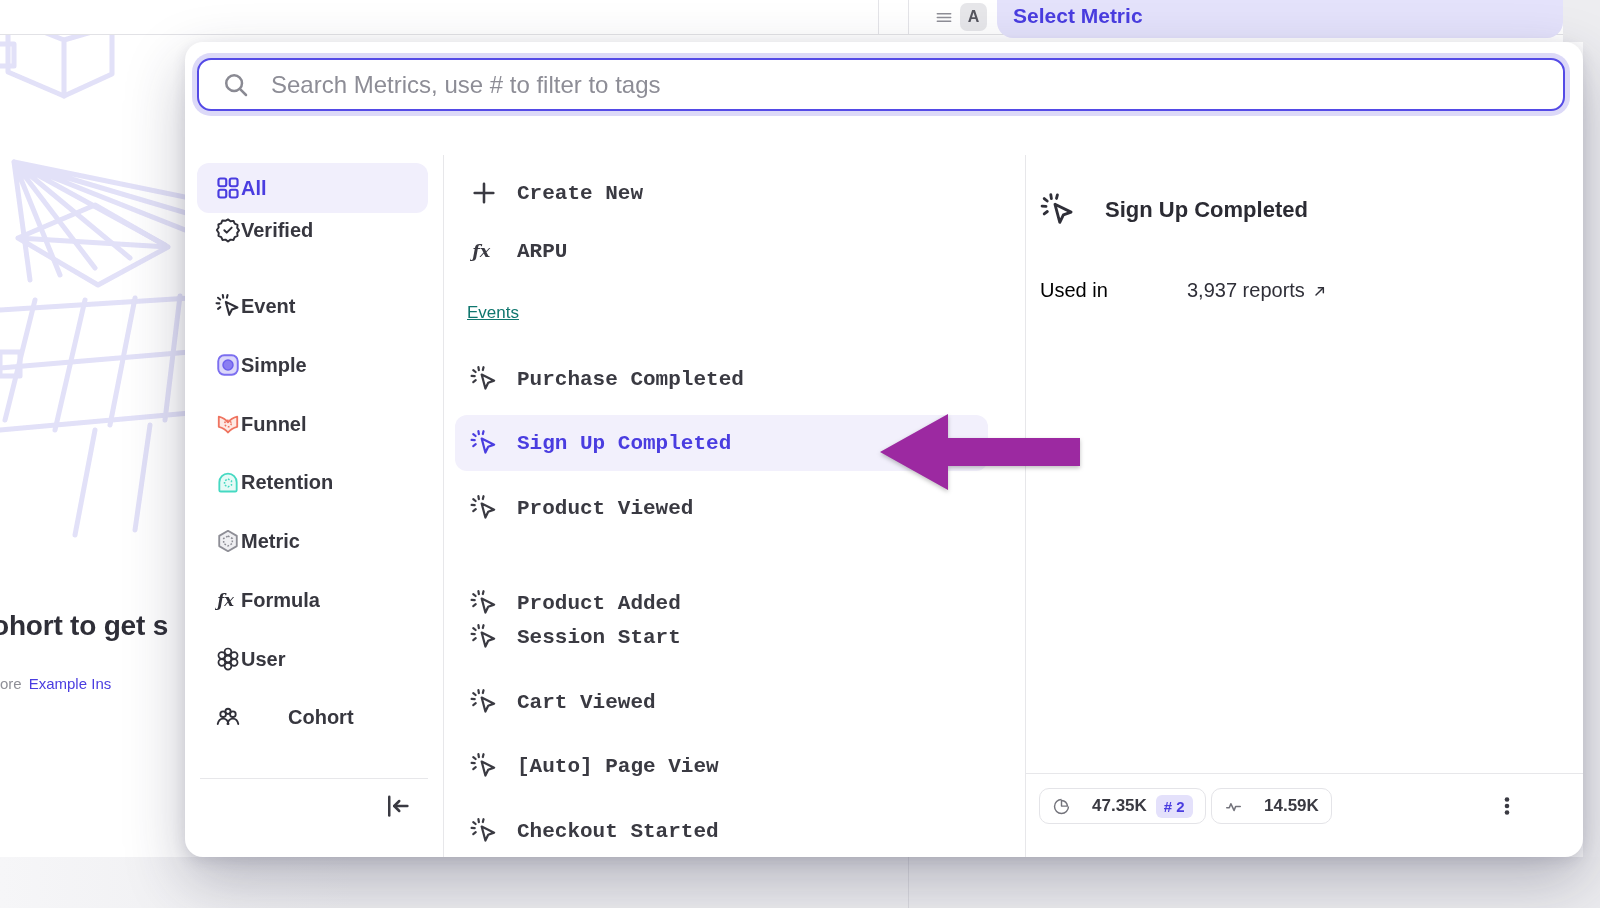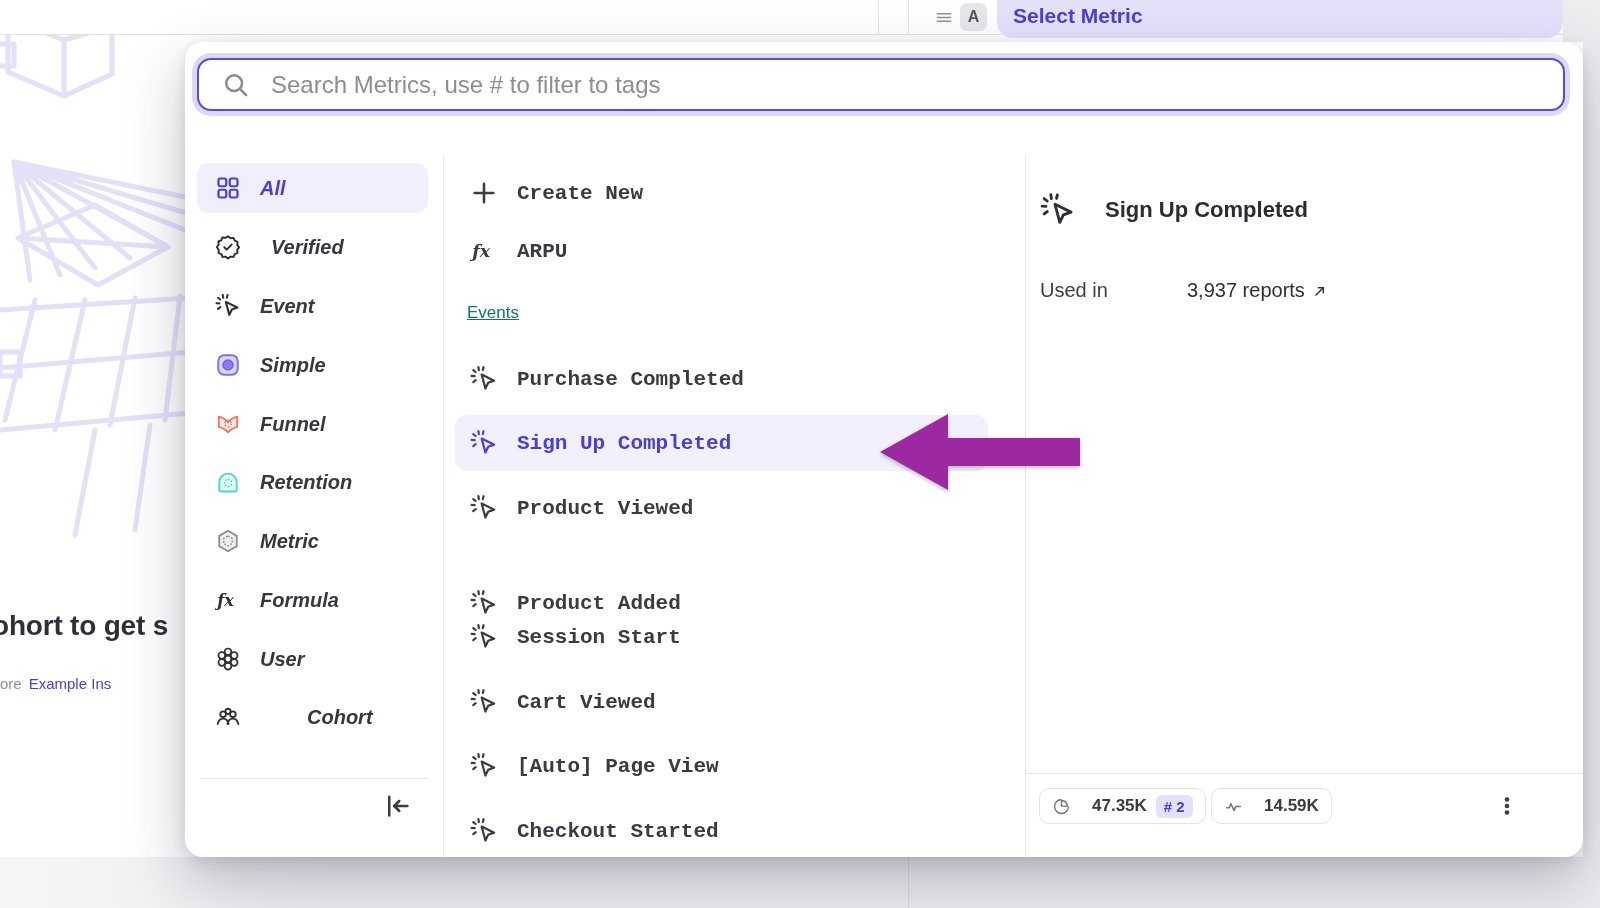--- a/index.html
+++ b/index.html
@@ -38,42 +38,42 @@
                      font-size:24px;color:#3a3a42;margin-left:18px;margin-right:18px;background:transparent;}
   .search-wrap input::placeholder{color:#8d8d96;}
 
   .vdiv{top:113px;width:1px;height:702px;background:#e7e7ea;}
 
   
   .side-col{left:0;top:113px;width:258px;height:702px;}
   .side-row{position:absolute;left:12px;width:231px;height:50px;border-radius:12px;display:flex;align-items:center;
             color:#37373f;font-size:20px;font-weight:600;cursor:pointer;}
   .side-row .ic{width:26px;height:26px;margin-left:18px;flex:0 0 auto;color:#2f2f38;}
-  .side-row .lbl{margin-left:19px;white-space:nowrap;font-style:italic;}
+  .side-row .lbl{white-space:nowrap;}
   .side-row.selected{background:#f1effc;color:#4a3de0;}
   .side-row.selected .ic{color:#4a3de0;}
   .side-footer-div{position:absolute;left:15px;top:623px;width:228px;height:1px;background:#e7e7ea;}
   .collapse-btn{position:absolute;left:198px;top:636px;width:30px;height:30px;color:#3a3a42;cursor:pointer;}
 
   
   .list-col{left:258px;top:113px;width:582px;height:702px;}
   .list-row{position:absolute;left:12px;width:533px;height:40px;display:flex;align-items:center;
             color:#3a3a42;font-size:21px;font-weight:600;border-radius:12px;cursor:pointer;}
   .list-row .ic{width:28px;height:28px;margin-left:15px;flex:0 0 auto;}
   .list-row .lbl{margin-left:19px;white-space:nowrap;font-family:Liberation Mono, monospace;}
   .list-row.selected{height:56px;background:#f2f0fc;color:#4a3de0;}
   .section-lbl{position:absolute;left:24px;font-size:17px;font-weight:500;color:#0f766e;text-decoration:underline;}
 
   
   .detail-col{left:840px;top:113px;width:558px;height:702px;}
   .detail-head{position:absolute;left:15px;top:37px;display:flex;align-items:center;}
   .detail-head .ic{width:36px;height:36px;color:#2f2f38;flex:0 0 auto;}
   .detail-head .ttl{margin-left:29px;font-size:22px;font-weight:700;color:#2b2b33;white-space:nowrap;}
   .usedin{position:absolute;left:15px;top:124px;width:520px;height:26px;font-size:20px;}
-  .usedin .k{color:#404040;}
+  .usedin .k{color:#000000;}
   .usedin .v{position:absolute;left:147px;top:0;color:#2f2f38;display:inline-flex;align-items:center;cursor:pointer;}
   .usedin .v .ne{width:16px;height:16px;margin-left:7px;color:#2f2f38;}
   .detail-footer-div{position:absolute;left:0;top:618px;width:558px;height:1px;background:#e7e7ea;}
   .pill{position:absolute;top:633px;height:36px;border:1px solid #e4e4e8;border-radius:10px;background:#fff;
         display:inline-flex;align-items:center;padding:0 12px;box-sizing:border-box;cursor:pointer;}
   .pill .ic{width:19px;height:19px;color:#73737b;flex:0 0 auto;}
   .pill .val{margin-left:21px;font-size:17px;font-weight:600;color:#3a3a42;}
   .pill .chip{margin-left:9px;background:#e4e1fb;color:#4a3de0;font-size:15px;font-weight:600;
               border-radius:6px;padding:3px 8px;}
   .kebab{position:absolute;left:468px;top:633px;width:28px;height:36px;display:flex;align-items:center;justify-content:center;cursor:pointer;}
@@ -237,21 +237,21 @@
     <div class="abs vdiv" style="left:258px;"></div>
     <div class="abs vdiv" style="left:840px;"></div>
 
     <div class="abs side-col">
       <div class="side-row selected" style="top:8px;">
         <svg class="ic">
             <use href="#sym-grid"></use>
           </svg>
         <span class="lbl">All</span>
       </div>
-      <div class="side-row" style="top:67px;gap:11px;">
+      <div class="side-row" style="top:50px;">
         <svg class="ic">
             <use href="#sym-verified"></use>
           </svg>
         <span class="lbl">Verified</span>
       </div>
       <div class="side-row" style="top:126px;">
         <svg class="ic">
             <use href="#sym-event"></use>
           </svg>
         <span class="lbl">Event</span>

